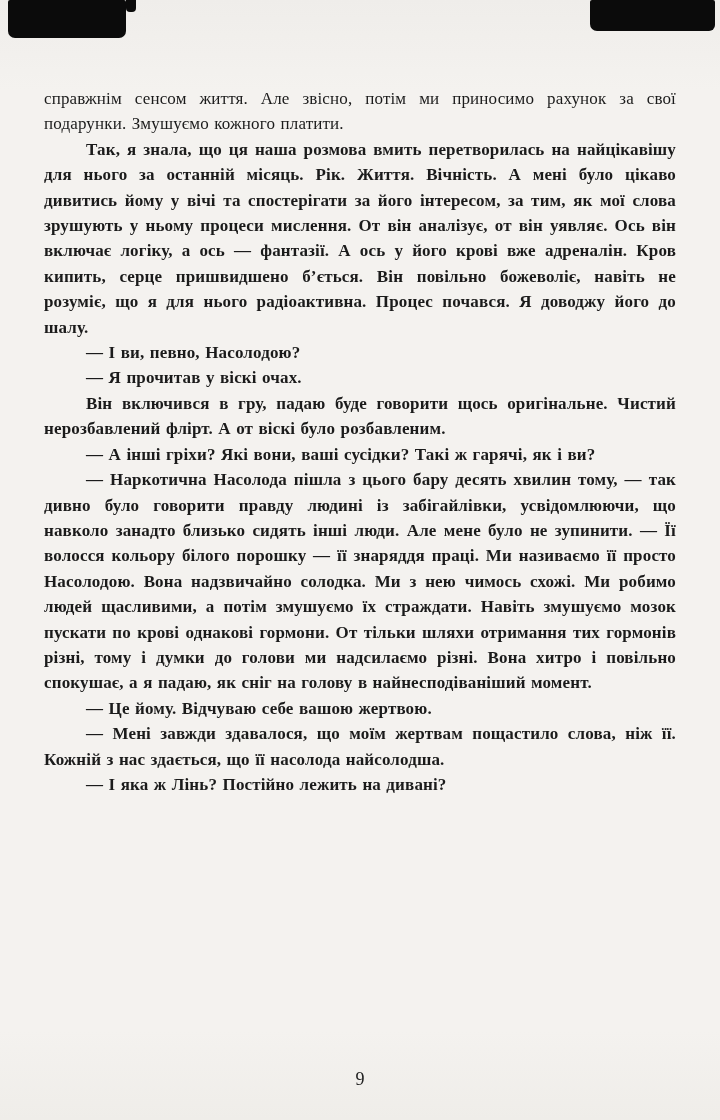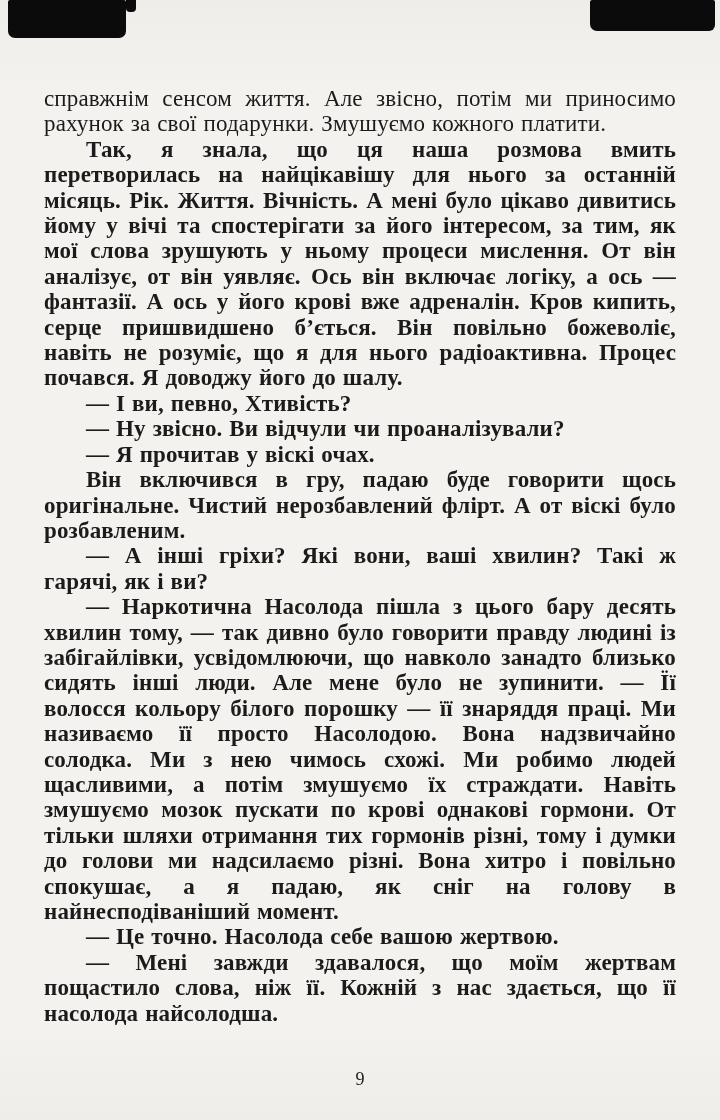--- a/index.html
+++ b/index.html
@@ -45,21 +45,21 @@
     width: 10px;
     height: 12px;
     border-radius: 0 0 4px 4px;
   }
   .text-block {
     position: absolute;
     top: 86px;
     left: 44px;
     right: 44px;
     text-align: justify;
-    font-size: 23px;
+    font-size: 17px;
     line-height: 25.4px;
     letter-spacing: 0.15px;
     word-spacing: 1px;
   }
   .para {
     margin: 0;
     text-indent: 0;
   }
   .para.indent {
     text-indent: 42px;
@@ -81,24 +81,24 @@
 <div class="page">
   <div class="scan-top">
     <div class="artifact left"></div>
     <div class="artifact mid"></div>
     <div class="artifact right"></div>
   </div>
 
   <div class="text-block" id="text-block">
       <p class="para">справжнім сенсом життя. Але звісно, потім ми приносимо рахунок за свої подарунки. Змушуємо кожного платити.</p>
       <p class="para indent">Так, я знала, що ця наша розмова вмить перетворилась на найцікавішу для нього за останній місяць. Рік. Життя. Вічність. А мені було цікаво дивитись йому у вічі та спостерігати за його інтересом, за тим, як мої слова зрушують у ньому процеси мислення. От він аналізує, от він уявляє. Ось він включає логіку, а ось — фантазії. А ось у його крові вже адреналін. Кров кипить, серце пришвидшено б’ється. Він повільно божеволіє, навіть не розуміє, що я для нього радіоактивна. Процес почався. Я доводжу його до шалу.</p>
-      <p class="para indent">— І ви, певно, Хтивість?</p>
-      <p class="para indent">— Ну звісно. Ви відчули чи проаналізували?</p>
+      <p class="para indent">— І ви, певно, Насолодою?</p>
       <p class="para indent">— Я прочитав у віскі очах.</p>
       <p class="para indent">Він включився в гру, падаю буде говорити щось оригінальне. Чистий нерозбавлений флірт. А от віскі було розбавленим.</p>
-      <p class="para indent">— А інші гріхи? Які вони, ваші хвилин? Такі ж гарячі, як і ви?</p>
+      <p class="para indent">— А інші гріхи? Які вони, ваші сусідки? Такі ж гарячі, як і ви?</p>
       <p class="para indent">— Наркотична Насолода пішла з цього бару десять хвилин тому, — так дивно було говорити правду людині із забігайлівки, усвідомлюючи, що навколо занадто близько сидять інші люди. Але мене було не зупинити. — Її волосся кольору білого порошку — її знаряддя праці. Ми називаємо її просто Насолодою. Вона надзвичайно солодка. Ми з нею чимось схожі. Ми робимо людей щасливими, а потім змушуємо їх страждати. Навіть змушуємо мозок пускати по крові однакові гормони. От тільки шляхи отримання тих гормонів різні, тому і думки до голови ми надсилаємо різні. Вона хитро і повільно спокушає, а я падаю, як сніг на голову в найнесподіваніший момент.</p>
-      <p class="para indent">— Це точно. Насолода себе вашою жертвою.</p>
+      <p class="para indent">— Це йому. Відчуваю себе вашою жертвою.</p>
       <p class="para indent">— Мені завжди здавалося, що моїм жертвам пощастило слова, ніж її. Кожній з нас здається, що її насолода найсолодша.</p>
+      <p class="para indent">— І яка ж Лінь? Постійно лежить на дивані?</p>
     </div>
 
   <div class="page-number">9</div>
 </div>
 
 </body></html>

